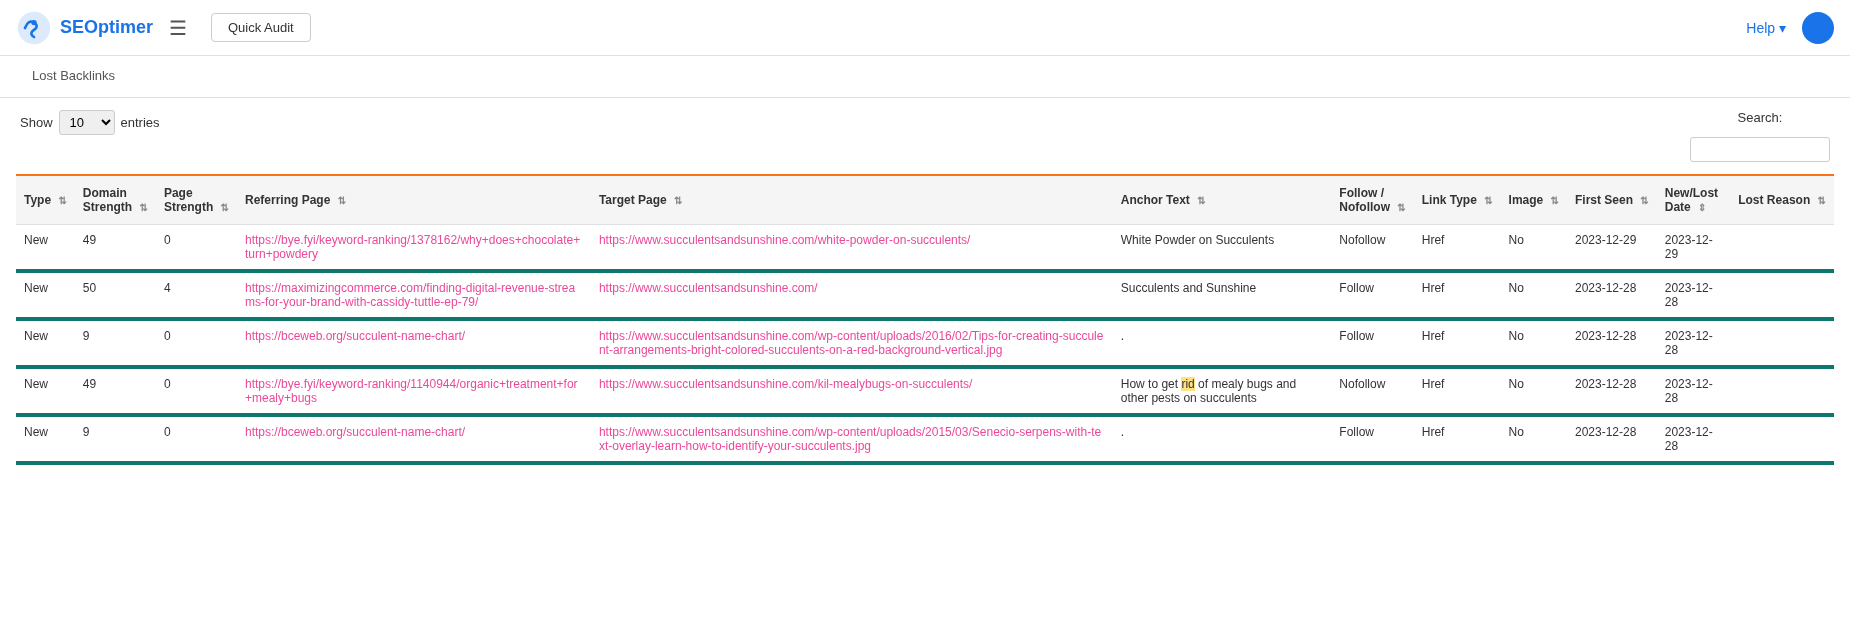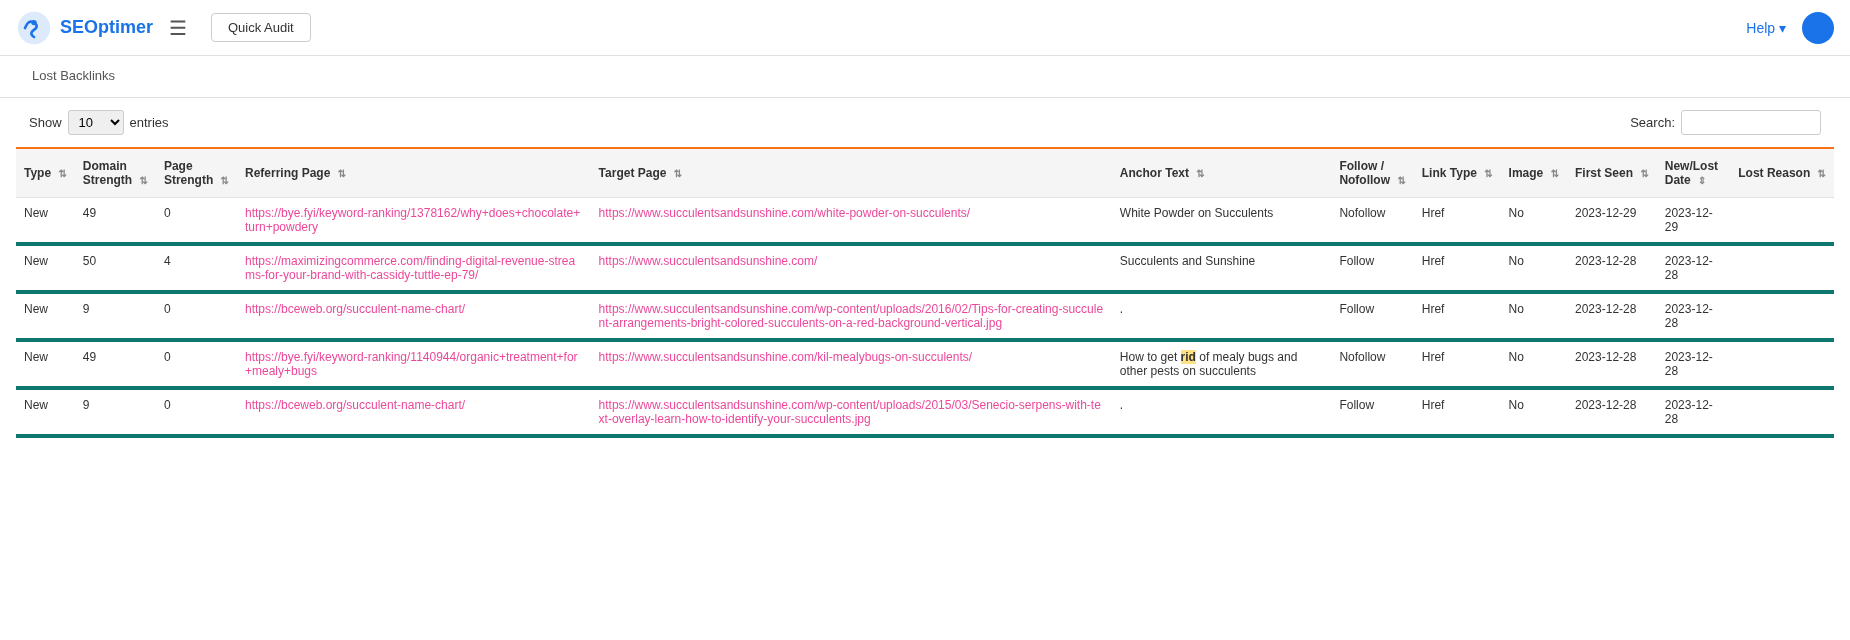--- a/index.html
+++ b/index.html
@@ -92,39 +92,40 @@
       color: #1a73e8;
       border-bottom: 2px solid #1a73e8;
       font-weight: 500;
     }
 
     
     .table-controls {
       display: flex;
       align-items: flex-start;
       justify-content: space-between;
-      padding: 12px 29px;
+      padding: 12px 20px;
     }
     .show-entries {
       display: flex;
       align-items: center;
       gap: 6px;
       font-size: 13px;
     }
     .entries-select {
       border: 1px solid #ccc;
       border-radius: 3px;
       padding: 3px 6px;
       font-size: 13px;
     }
     .search-area {
       display: flex;
       align-items: center;
-      gap: 6px;
-      font-size: 13px;
+      gap: 12px;
+      font-size: 13px;
+      flex-direction: column;
     }
     .search-input {
       border: 1px solid #ccc;
       border-radius: 3px;
       padding: 4px 8px;
       font-size: 13px;
       width: 140px;
     }
 
     
@@ -162,21 +163,21 @@
       vertical-align: top;
       border-bottom: 4px solid #0f766e;
     }
     a.cell-link {
       color: #ec4899;
       text-decoration: none;
       word-break: break-all;
     }
     .highlight {
       background: #ffe082;
-      font-weight: bold;
+      font-weight: normal;
     }
 
     
     .seoptimer-logo svg {
       width: 36px;
       height: 36px;
     }
   </style>
 </head>
 <body>

